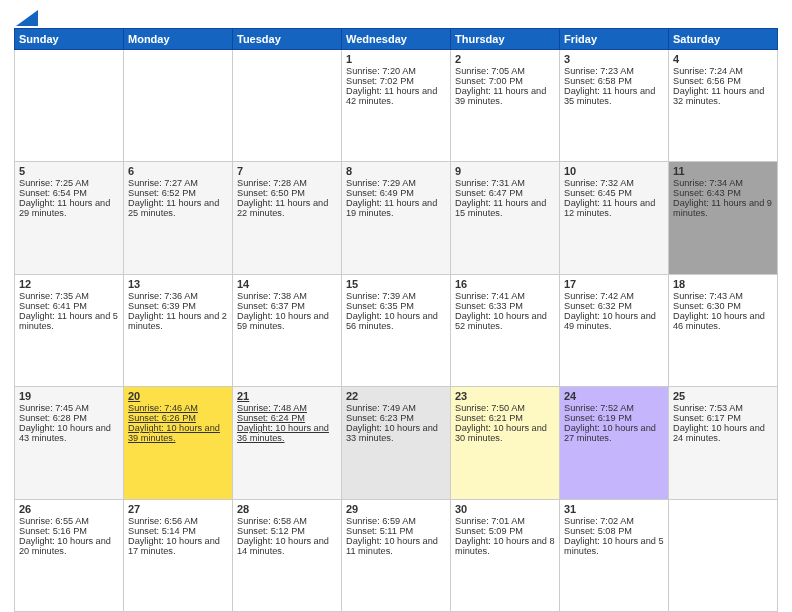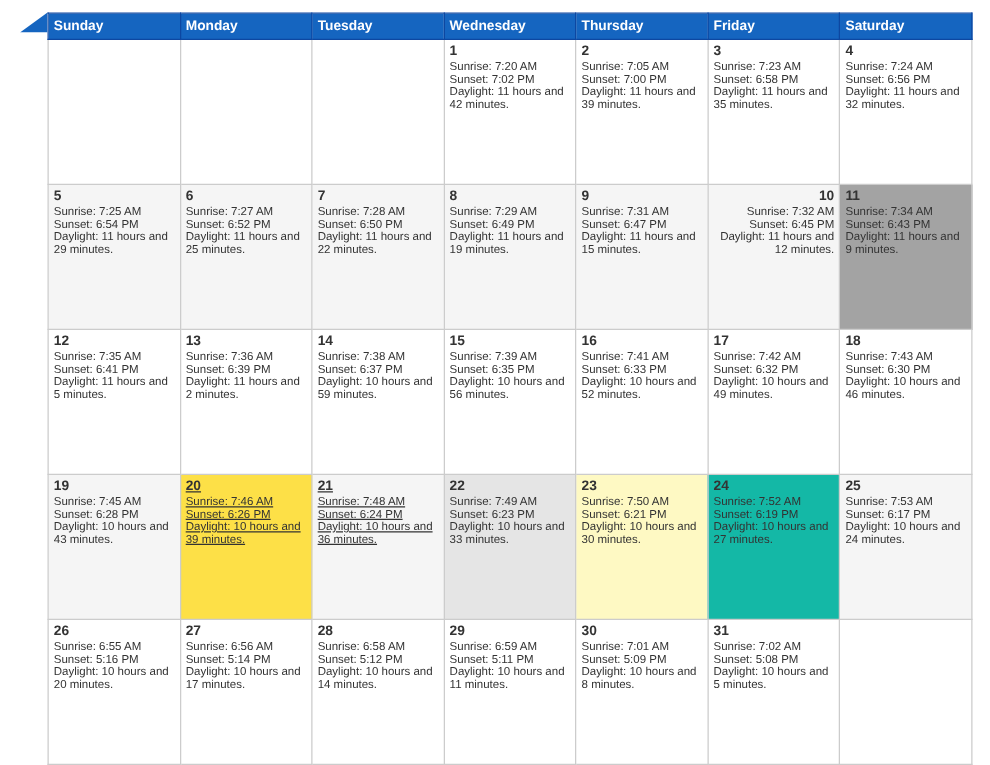--- a/index.html
+++ b/index.html
@@ -8,21 +8,21 @@
       background: #fff;
       width: 792px;
       height: 612px;
       overflow: hidden;
     }
     .page {
       width: 792px;
       height: 612px;
       padding: 10px 14px 0 14px;
       display: flex;
-      flex-direction: row;
+      flex-direction: column;
     }
     .header {
       display: flex;
       justify-content: space-between;
       align-items: flex-start;
       margin-bottom: 6px;
     }
     .logo {
       display: flex;
       flex-direction: column;
@@ -168,21 +168,21 @@
             <div>Sunrise: 7:29 AM</div>
             <div>Sunset: 6:49 PM</div>
             <div>Daylight: 11 hours and 19 minutes.</div>
           </td>
           <td style="background: rgb(245, 245, 245);">
             <span class="day-number">9</span>
             <div>Sunrise: 7:31 AM</div>
             <div>Sunset: 6:47 PM</div>
             <div>Daylight: 11 hours and 15 minutes.</div>
           </td>
-          <td style="background: rgb(245, 245, 245); text-align: right;">
+          <td style="background: rgb(245, 245, 245);">
             <span class="day-number">10</span>
             <div>Sunrise: 7:32 AM</div>
             <div>Sunset: 6:45 PM</div>
             <div>Daylight: 11 hours and 12 minutes.</div>
           </td>
           <td style="background: #a3a3a3;">
             <span class="day-number">11</span>
             <div>Sunrise: 7:34 AM</div>
             <div>Sunset: 6:43 PM</div>
             <div>Daylight: 11 hours and 9 minutes.</div>
@@ -256,21 +256,21 @@
             <div>Sunrise: 7:49 AM</div>
             <div>Sunset: 6:23 PM</div>
             <div>Daylight: 10 hours and 33 minutes.</div>
           </td>
           <td style="background: #fef9c3;">
             <span class="day-number">23</span>
             <div>Sunrise: 7:50 AM</div>
             <div>Sunset: 6:21 PM</div>
             <div>Daylight: 10 hours and 30 minutes.</div>
           </td>
-          <td style="background: #14b8a6; margin-left: 48px;">
+          <td style="background: #c4b5fd; margin-left: 48px;">
             <span class="day-number">24</span>
             <div>Sunrise: 7:52 AM</div>
             <div>Sunset: 6:19 PM</div>
             <div>Daylight: 10 hours and 27 minutes.</div>
           </td>
           <td style="background: rgb(245, 245, 245); margin-left: 28px;">
             <span class="day-number">25</span>
             <div>Sunrise: 7:53 AM</div>
             <div>Sunset: 6:17 PM</div>
             <div>Daylight: 10 hours and 24 minutes.</div>

